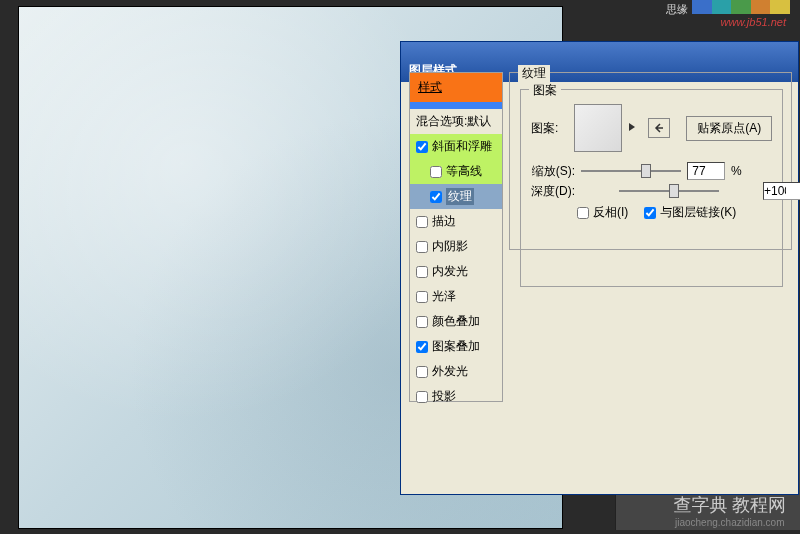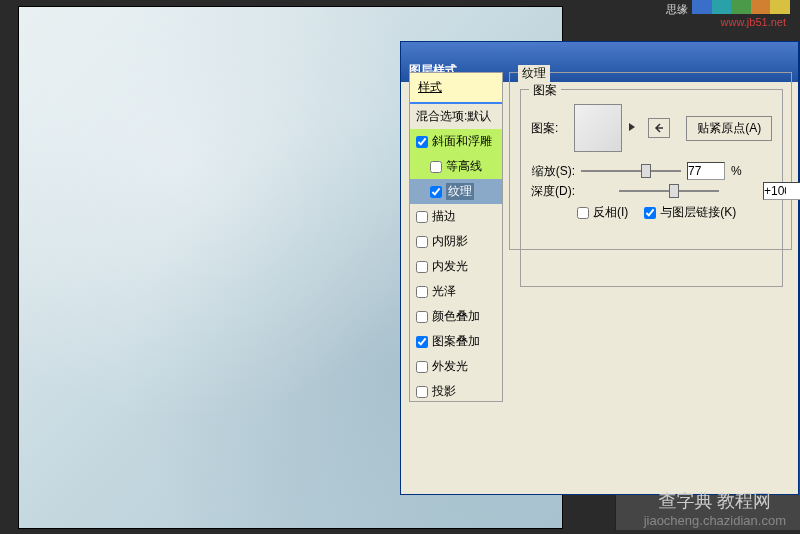--- a/index.html
+++ b/index.html
@@ -9,27 +9,27 @@
 .canvas-texture { width: 100%; height: 100%; background: radial-gradient(ellipse at 30% 30%, rgba(255,255,255,0.4), transparent 50%), radial-gradient(ellipse at 70% 70%, rgba(130,160,175,0.3), transparent 50%); }
 
 .top-watermark { position: absolute; top: 2px; right: 112px; color: #d5d5d5; font-size: 11px; }
 .top-palette { position: absolute; top: 0; right: 10px; width: 98px; height: 14px; display: flex; }
 .top-palette span { flex: 1; height: 100%; }
 .pal-blue { background: #3a6fc9; }
 .pal-teal { background: #2aa0a8; }
 .pal-green { background: #4a9a4a; }
 .pal-orange { background: #d08030; }
 .pal-yellow { background: #d8c040; }
-.url-watermark { position: absolute; top: 16px; right: 14px; color: #d04040; font-size: 11px; }
+.url-watermark { position: absolute; top: 16px; right: 14px; color: #d04040; font-size: 11px; font-style: italic; }
 
 .dialog { position: absolute; left: 400px; top: 41px; width: 399px; height: 454px; background: #ece9d8; border: 1px solid #003080; }
 .dialog-title { height: 22px; background: linear-gradient(#4a7ac9, #2050a0); color: #fff; font-weight: bold; padding: 20px 8px; font-size: 12px; }
 
 .styles-panel { position: absolute; left: 8px; top: 30px; width: 94px; height: 330px; border: 1px solid #a0a0a0; background: #ece9d8; }
-.style-header { padding: 6px 8px; border-bottom: 2px solid #3b82f6; background: #fef9c3; text-decoration: underline; }
+.style-header { padding: 6px 8px; border-bottom: 7px solid #3b82f6; background: #f97316; text-decoration: underline; }
 .style-row { display: flex; align-items: center; padding: 4px 6px; gap: 4px; }
 .style-row.hl { background: #bef264; }
 .style-row input[type=checkbox] { width: 12px; height: 12px; }
 .style-row.indent { padding-left: 20px; }
 .style-row.selected { background: #8aa8c8; color: #fff; }
 .style-row.selected span { background: #5a7a9a; padding: 0 2px; }
 
 .group-box { position: absolute; left: 108px; top: 30px; width: 283px; height: 178px; border: 1px solid #a0a0a0; }
 .group-label { position: absolute; top: -8px; left: 8px; background: #ece9d8; padding: 0 4px; }
 .inner-group { position: absolute; left: 10px; top: 16px; width: 263px; height: 198px; border: 1px solid #a0a0a0; }
@@ -40,30 +40,30 @@
 .pattern-swatch::after { content: ''; position: absolute; right: -14px; top: 18px; border-left: 6px solid #333; border-top: 4px solid transparent; border-bottom: 4px solid transparent; }
 .icon-btn { width: 22px; height: 20px; border: 1px solid #888; background: #ece9d8; display: flex; align-items: center; justify-content: center; margin-left: 10px; }
 .snap-btn { padding: 3px 10px; border: 1px solid #888; background: #ece9d8; }
 
 .slider-row { position: absolute; left: 10px; display: flex; align-items: center; gap: 6px; }
 .slider-row.r1 { top: 72px; }
 .slider-row.r2 { top: 92px; gap: 44px; }
 .slider-label { width: 44px; text-align: right; }
 .slider-track { width: 100px; height: 2px; background: #888; position: relative; }
 .slider-thumb { position: absolute; top: -6px; width: 10px; height: 14px; background: #ddd; border: 1px solid #666; }
-.val-input { width: 38px; height: 18px; border: 1px inset #999; background: #fff; text-align: left; padding-right: 14px; }
+.val-input { width: 38px; height: 18px; border: 1px inset #999; background: #fff; text-align: center; padding-right: 14px; }
 .pct { width: 12px; }
 
 .check-row { position: absolute; top: 114px; left: 56px; display: flex; gap: 16px; align-items: center; }
 .check-row label { display: flex; align-items: center; gap: 4px; }
 .check-row input { width: 12px; height: 12px; }
 
 .bottom-watermark { position: absolute; bottom: 6px; right: 14px; text-align: center; }
 .bottom-watermark .line1 { color: #ccc; font-size: 18px; font-family: "KaiTi", serif; }
-.bottom-watermark .line2 { color: #888; font-size: 13px; }
+.bottom-watermark .line2 { color: #888; font-size: 10px; }
 
 .right-panel { position: absolute; right: 0; top: 440px; width: 185px; height: 90px; background: #454545; border-left: 1px solid #222; }
 </style>
 </head>
 <body>
 
 <div class="canvas-area">
   <div class="canvas-texture"></div>
 </div>
 

